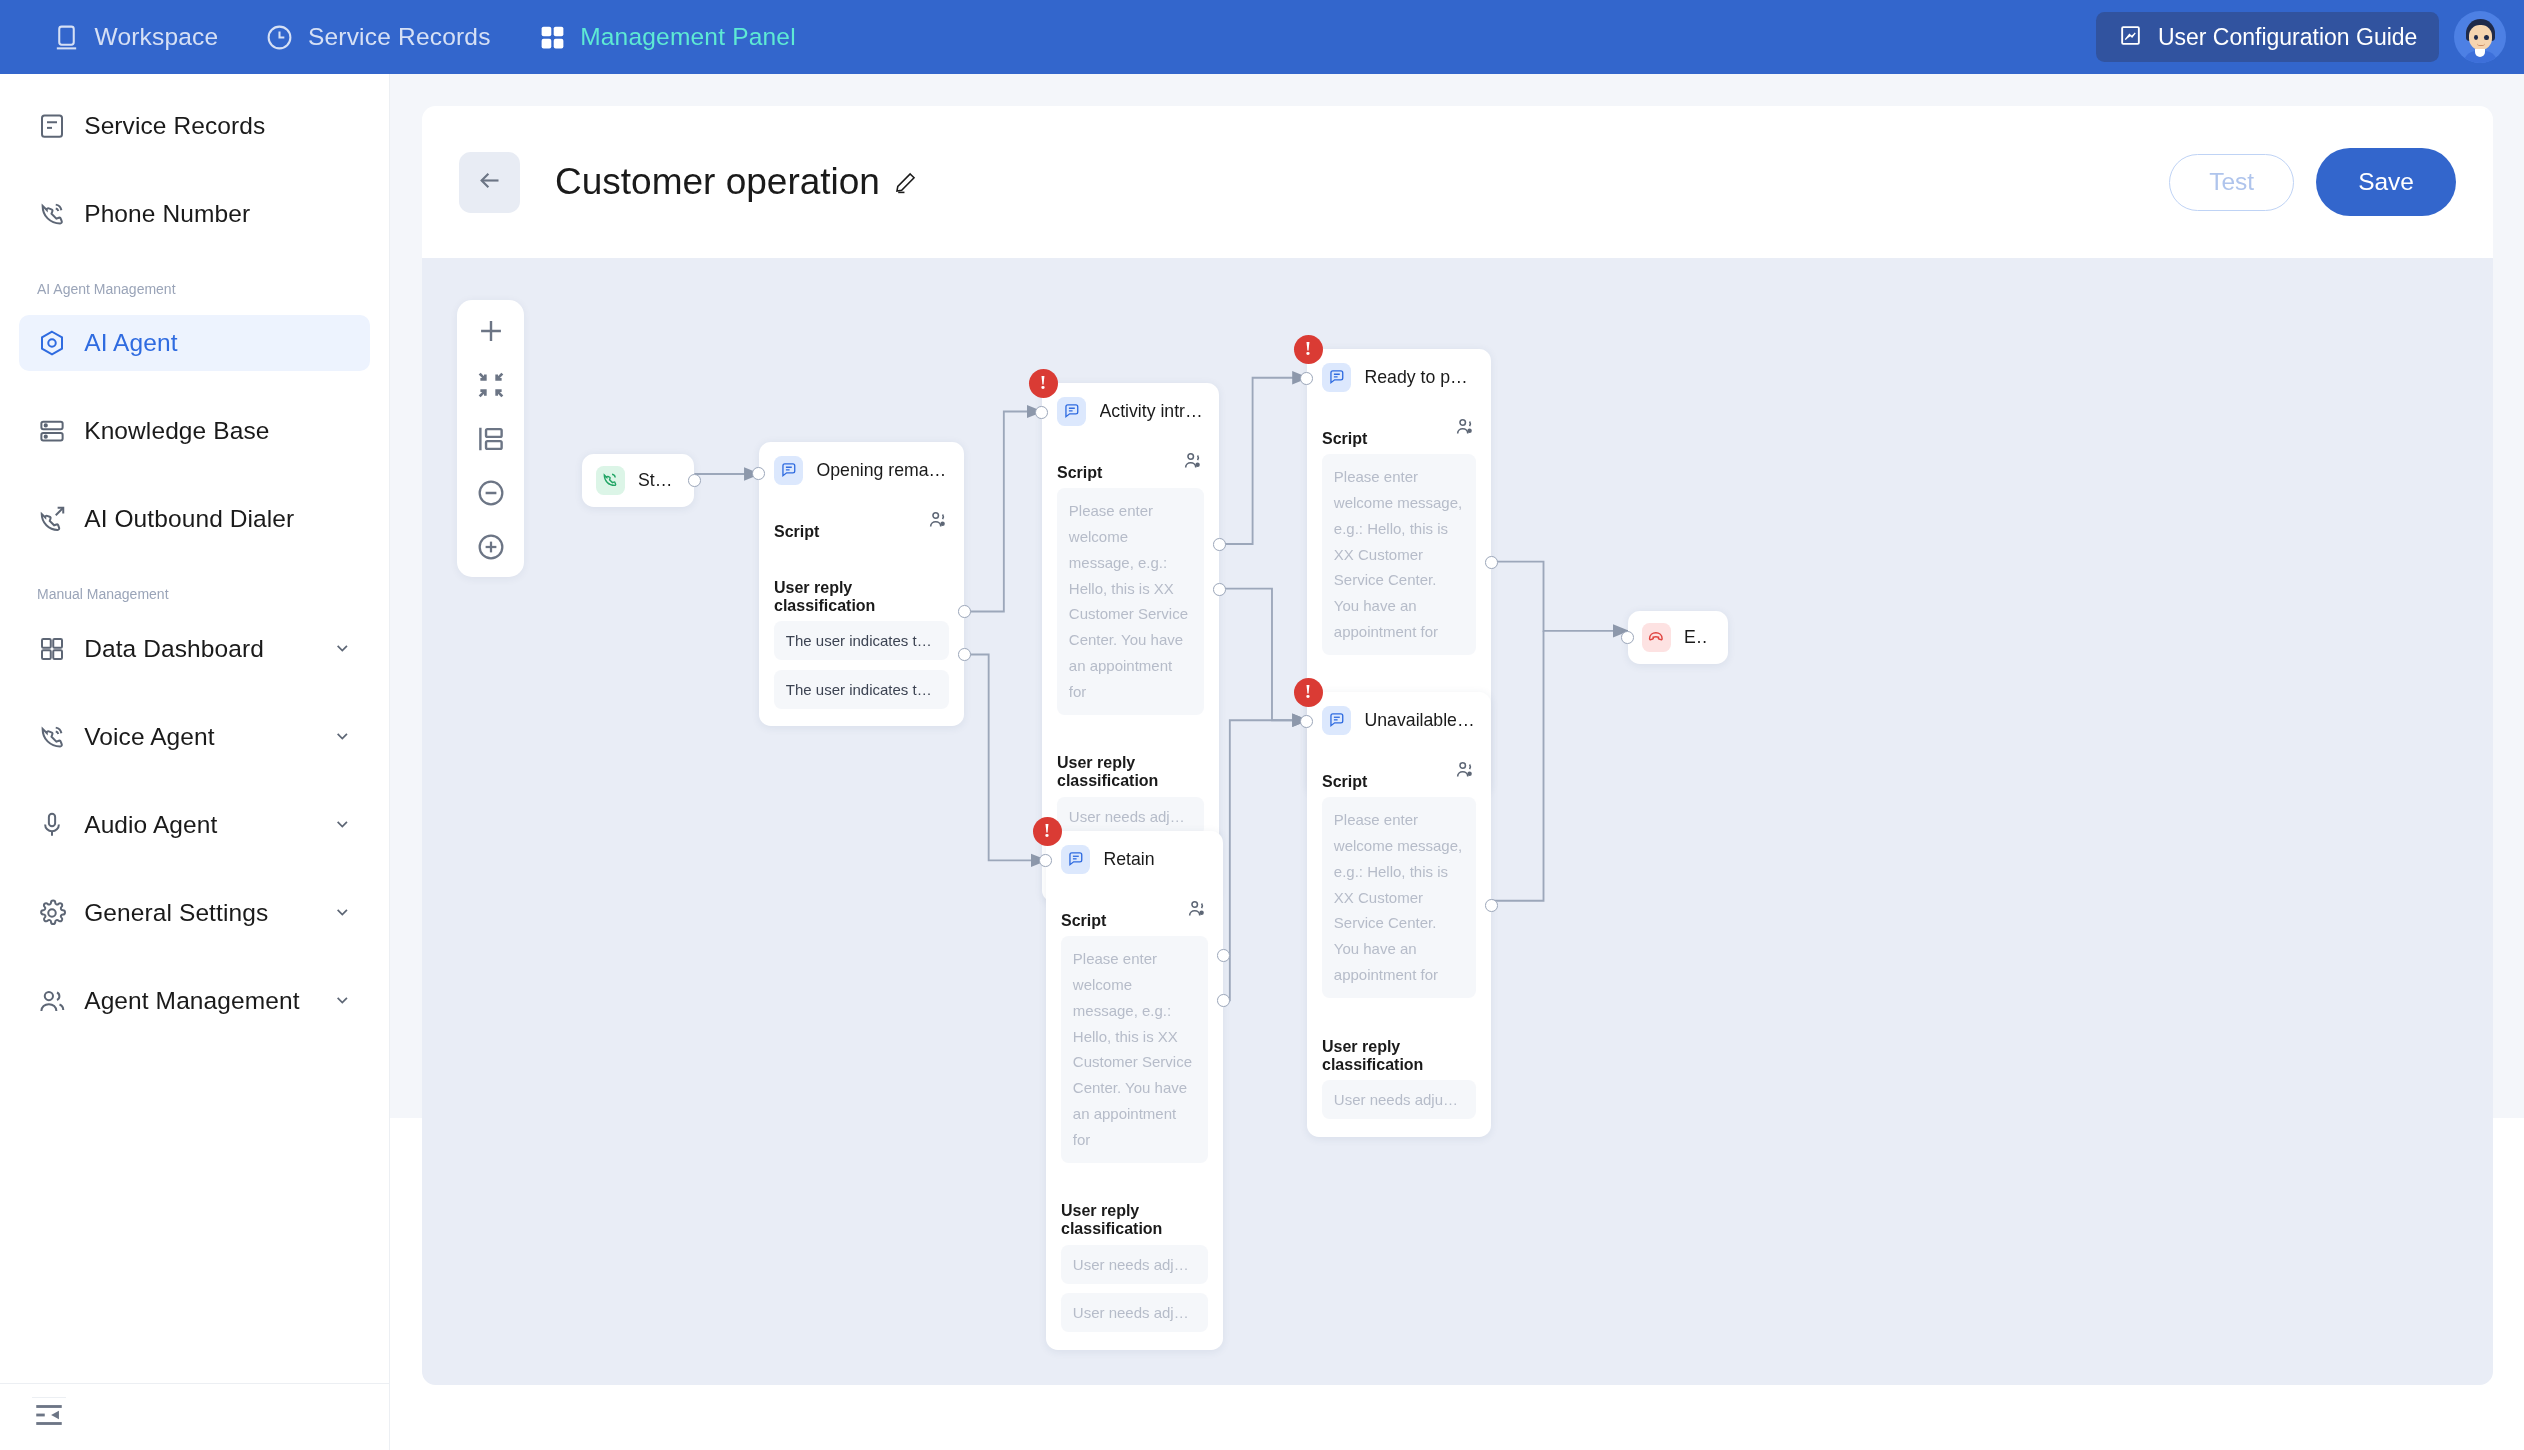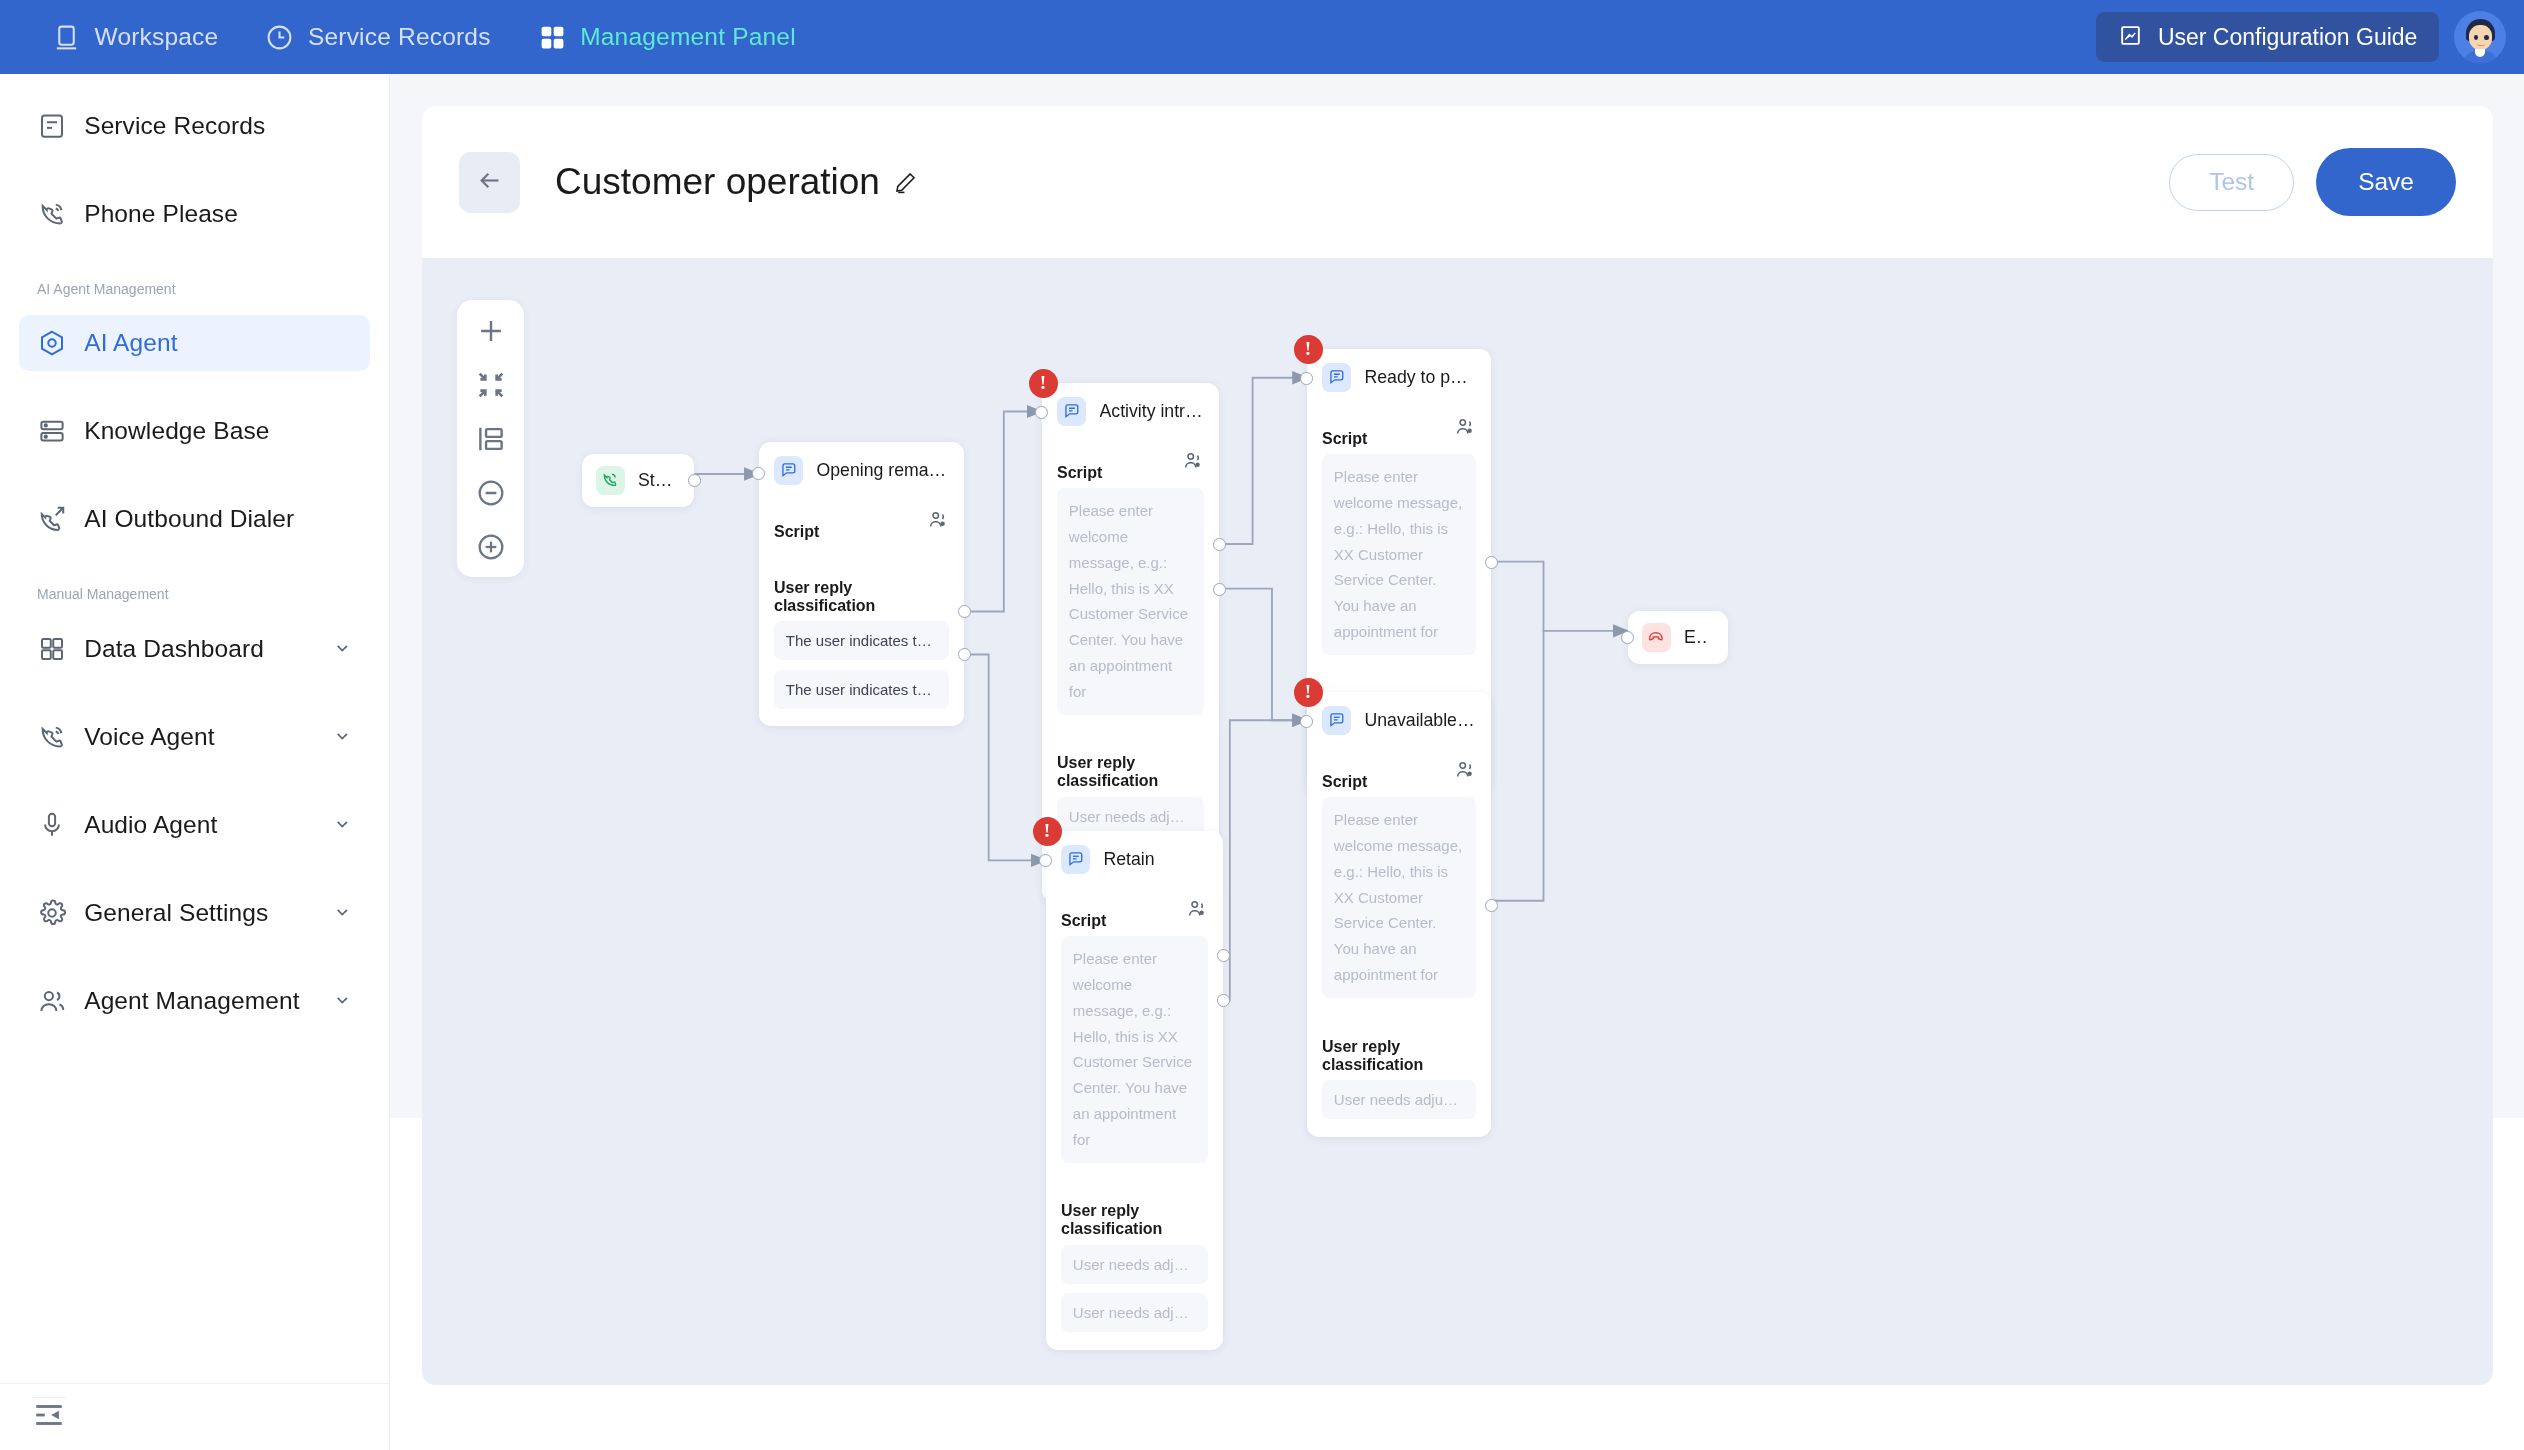--- a/index.html
+++ b/index.html
@@ -250,21 +250,21 @@
   </div>
 
   <div class="side-item">
     <span class="side-icon">
       <svg viewBox="0 0 24 24" width="30" height="30" fill="none" stroke="#5D6675" stroke-width="1.6">
         <path d="M4.5 5.5c0 8 6 14 14 14 1 0 1.6-.8 1.3-1.6l-.8-2.2c-.2-.6-.9-.9-1.5-.7l-2 .7-3.9-3.9.7-2c.2-.6-.1-1.3-.7-1.5l-2.2-.8c-.8-.3-1.6.3-1.6 1.3z"></path>
         <path d="M15 4.5a5.5 5.5 0 0 1 4.5 4.5"></path>
           <path d="M15 7.6a2.6 2.6 0 0 1 2 2"></path>
       </svg>
     </span>
-    <span class="side-label">Phone Please</span>
+    <span class="side-label">Phone Number</span>
   </div>
 
   <div class="side-group">AI Agent Management</div>
 
   <div class="side-item active">
     <span class="side-icon">
       <svg viewBox="0 0 24 24" width="30" height="30" fill="none" stroke="#2F6BE0" stroke-width="1.6">
         <polygon points="12,3 20,7.5 20,16.5 12,21 4,16.5 4,7.5"></polygon>
           <circle cx="12" cy="12" r="3"></circle>
       </svg>

